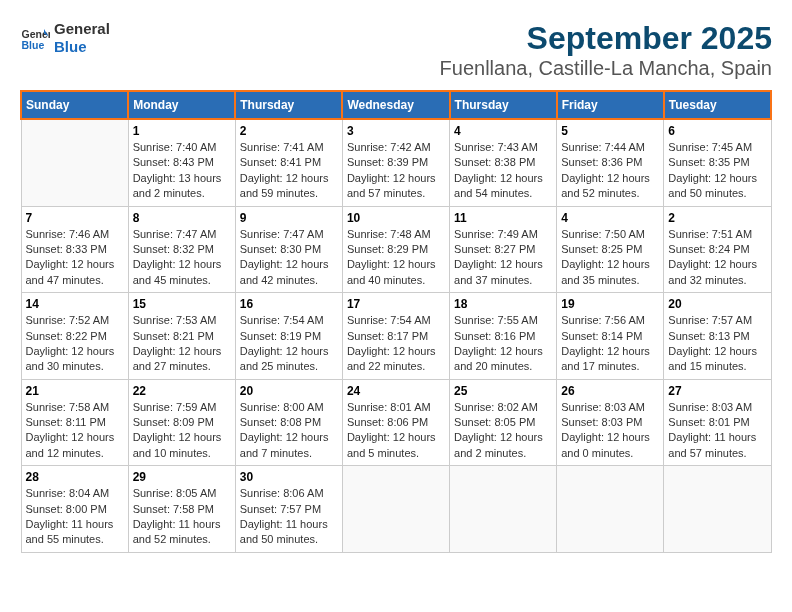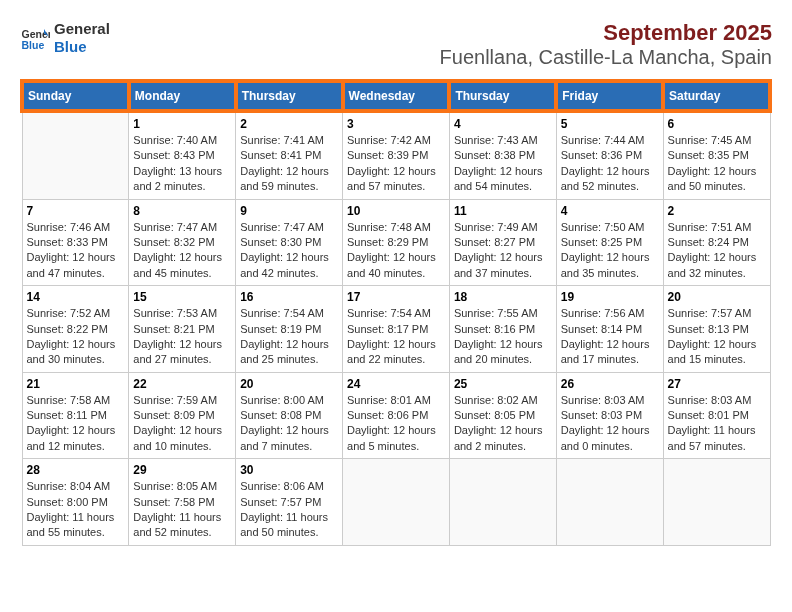--- a/index.html
+++ b/index.html
@@ -22,41 +22,41 @@
       gap: 4px;
     }
     .logo-icon {
       width: 30px;
       height: 30px;
     }
     .title-block {
       text-align: right;
     }
     .month-title {
-      font-size: 22px;
+      font-size: 32px;
       font-weight: bold;
-      color: #7f1d1d;
+      color: #0c4a6e;
     }
     .location-title {
       font-size: 20px;
       color: #555;
     }
     table {
       width: 100%;
       border-collapse: collapse;
       font-size: 11px;
     }
     thead tr th {
       background: #2a6db5;
       color: #fff;
       padding: 6px 4px;
       font-size: 12px;
       font-weight: bold;
       text-align: left;
-      border: 4px solid #f97316;
+      border: 2px solid #f97316;
     }
     tbody tr td {
       border: 1px solid #ccc;
       vertical-align: top;
       padding: 4px;
       width: calc(100% / 7);
       min-height: 80px;
       background: #fff;
     }
     tbody tr td.empty {
@@ -96,21 +96,21 @@
 
 <table>
   <thead>
     <tr id="header-row">
     <th>Sunday</th>
         <th>Monday</th>
         <th>Thursday</th>
         <th>Wednesday</th>
         <th>Thursday</th>
         <th>Friday</th>
-        <th>Saturday</th>
+        <th>Tuesday</th>
       </tr>
   </thead>
   <tbody id="calendar-body">
   <tr>
         <td class="empty"></td>
         <td>
           <div class="day-number">1</div>
           <div class="day-info">Sunrise: 7:40 AM<br>Sunset: 8:43 PM<br>Daylight: 13 hours<br>and 2 minutes.</div>
         </td>
         <td>

